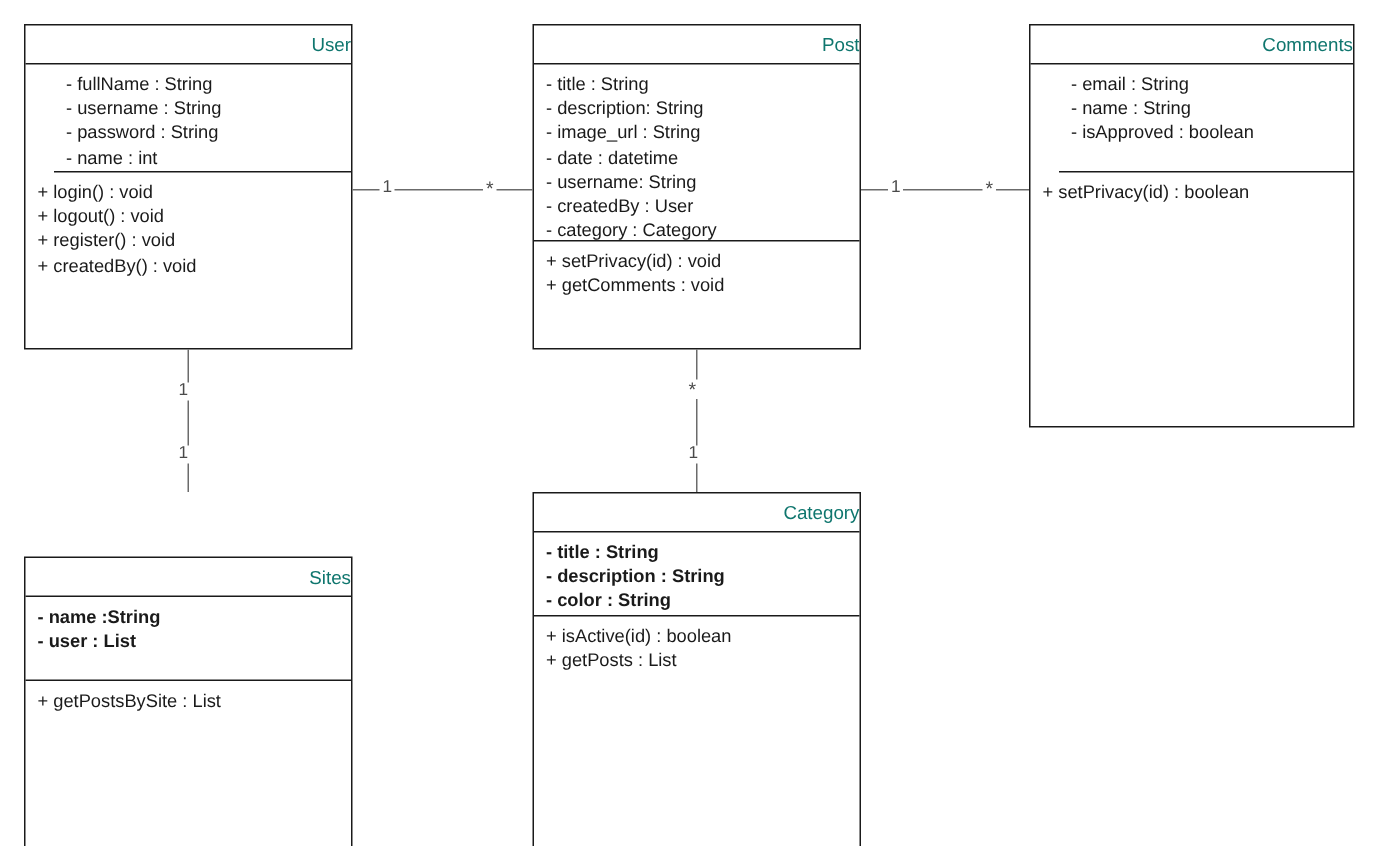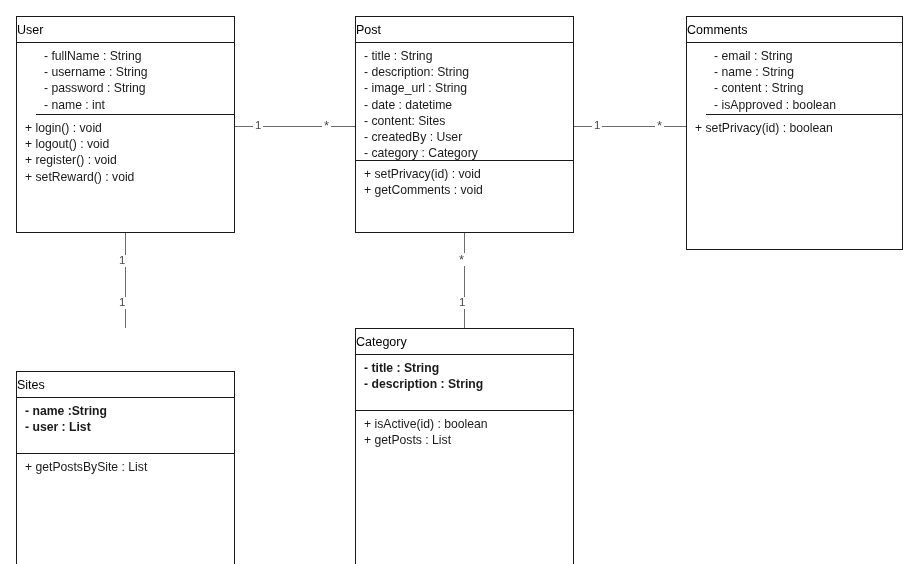--- a/index.html
+++ b/index.html
@@ -26,23 +26,23 @@
     box-sizing: border-box;
     background: #ffffff;
     border: 1.6px solid #1a1a1a;
     display: flex;
     flex-direction: column;
   }
   .uml-header {
     box-sizing: border-box;
     height: 26px;
     line-height: 26px;
-    text-align: left;
+    text-align: right;
     font-size: 12.5px;
-    color: #000000;
+    color: #0f766e;
     border-bottom: 1.6px solid #1a1a1a;
     white-space: nowrap;
     overflow: hidden;
   }
   .uml-compartment {
     box-sizing: border-box;
     padding: 5px 8px 4px 8px;
     font-size: 12.2px;
     color: #1a1a1a;
   }
@@ -97,47 +97,46 @@
     <div class="uml-compartment attrs attrs-h72">
       <div class="uml-line">- fullName : String</div>
       <div class="uml-line">- username : String</div>
       <div class="uml-line">- password : String</div>
       <div class="uml-line">- name : int</div>
     </div>
     <div class="uml-compartment ops">
       <div class="uml-line">+ login() : void</div>
       <div class="uml-line">+ logout() : void</div>
       <div class="uml-line">+ register() : void</div>
-      <div class="uml-line">+ setReward() : void</div>
+      <div class="uml-line">+ createdBy() : void</div>
     </div>
   </div>
 
   <div class="uml-class" style="left:355px; top:16px; width:219px; height:217px;">
     <div class="uml-header">Post</div>
     <div class="uml-compartment attrs attrs-h118">
       <div class="uml-line">- title : String</div>
       <div class="uml-line">- description: String</div>
       <div class="uml-line">- image_url : String</div>
       <div class="uml-line">- date : datetime</div>
-      <div class="uml-line">- content: Sites</div>
+      <div class="uml-line">- username: String</div>
       <div class="uml-line">- createdBy : User</div>
       <div class="uml-line">- category : Category</div>
     </div>
     <div class="uml-compartment ops">
       <div class="uml-line">+ setPrivacy(id) : void</div>
       <div class="uml-line">+ getComments : void</div>
     </div>
   </div>
 
-  <div class="uml-class" style="left:686px; top:16px; width:217px; height:234px;">
+  <div class="uml-class" style="left:686px; top:16px; width:217px; height:269px;">
     <div class="uml-header">Comments</div>
     <div class="uml-compartment attrs attrs-h72">
       <div class="uml-line">- email : String</div>
       <div class="uml-line">- name : String</div>
-      <div class="uml-line">- content : String</div>
       <div class="uml-line">- isApproved : boolean</div>
     </div>
     <div class="uml-compartment ops">
       <div class="uml-line">+ setPrivacy(id) : boolean</div>
     </div>
   </div>
 
   <div class="uml-class" style="left:16px; top:328px; width:219px; height:218px;margin-top:43px;">
     <div class="uml-header">Sites</div>
     <div class="uml-compartment attrs attrs-h56">
@@ -147,20 +146,21 @@
     <div class="uml-compartment ops">
       <div class="uml-line">+ getPostsBySite : List</div>
     </div>
   </div>
 
   <div class="uml-class" style="left:355px; top:328px; width:219px; height:254px;">
     <div class="uml-header">Category</div>
     <div class="uml-compartment attrs attrs-h56">
       <div class="uml-line">- title : String</div>
       <div class="uml-line">- description : String</div>
+      <div class="uml-line">- color : String</div>
     </div>
     <div class="uml-compartment ops">
       <div class="uml-line">+ isActive(id) : boolean</div>
       <div class="uml-line">+ getPosts : List</div>
     </div>
   </div>
 
   <div class="edge-h" style="left:235px; top:126px; width:120px;"></div>
   <div class="mult" style="left:253px; top:120px;">1</div>
   <div class="mult star" style="left:322px; top:119px;">*</div>

